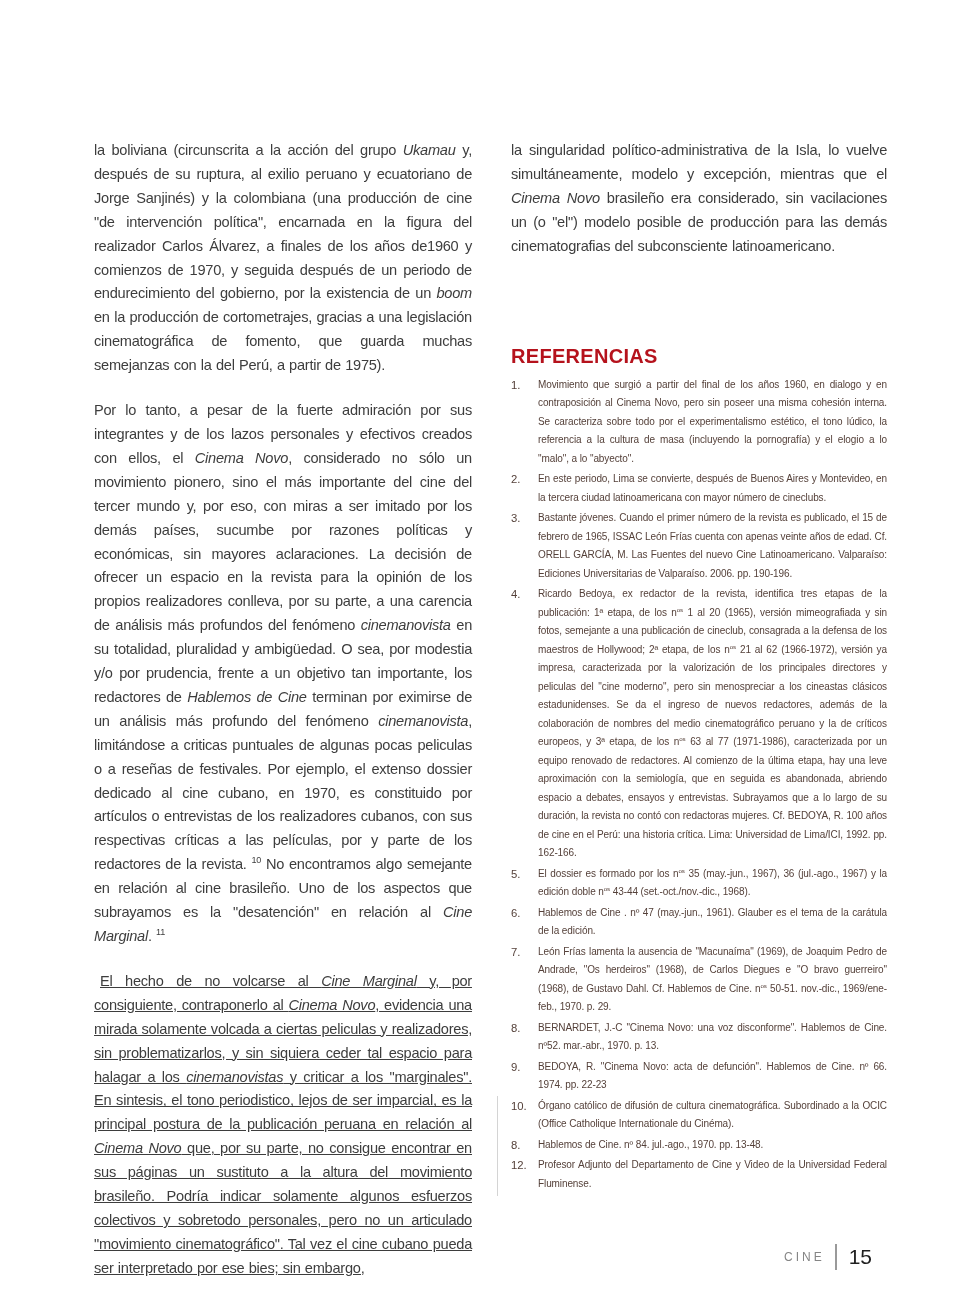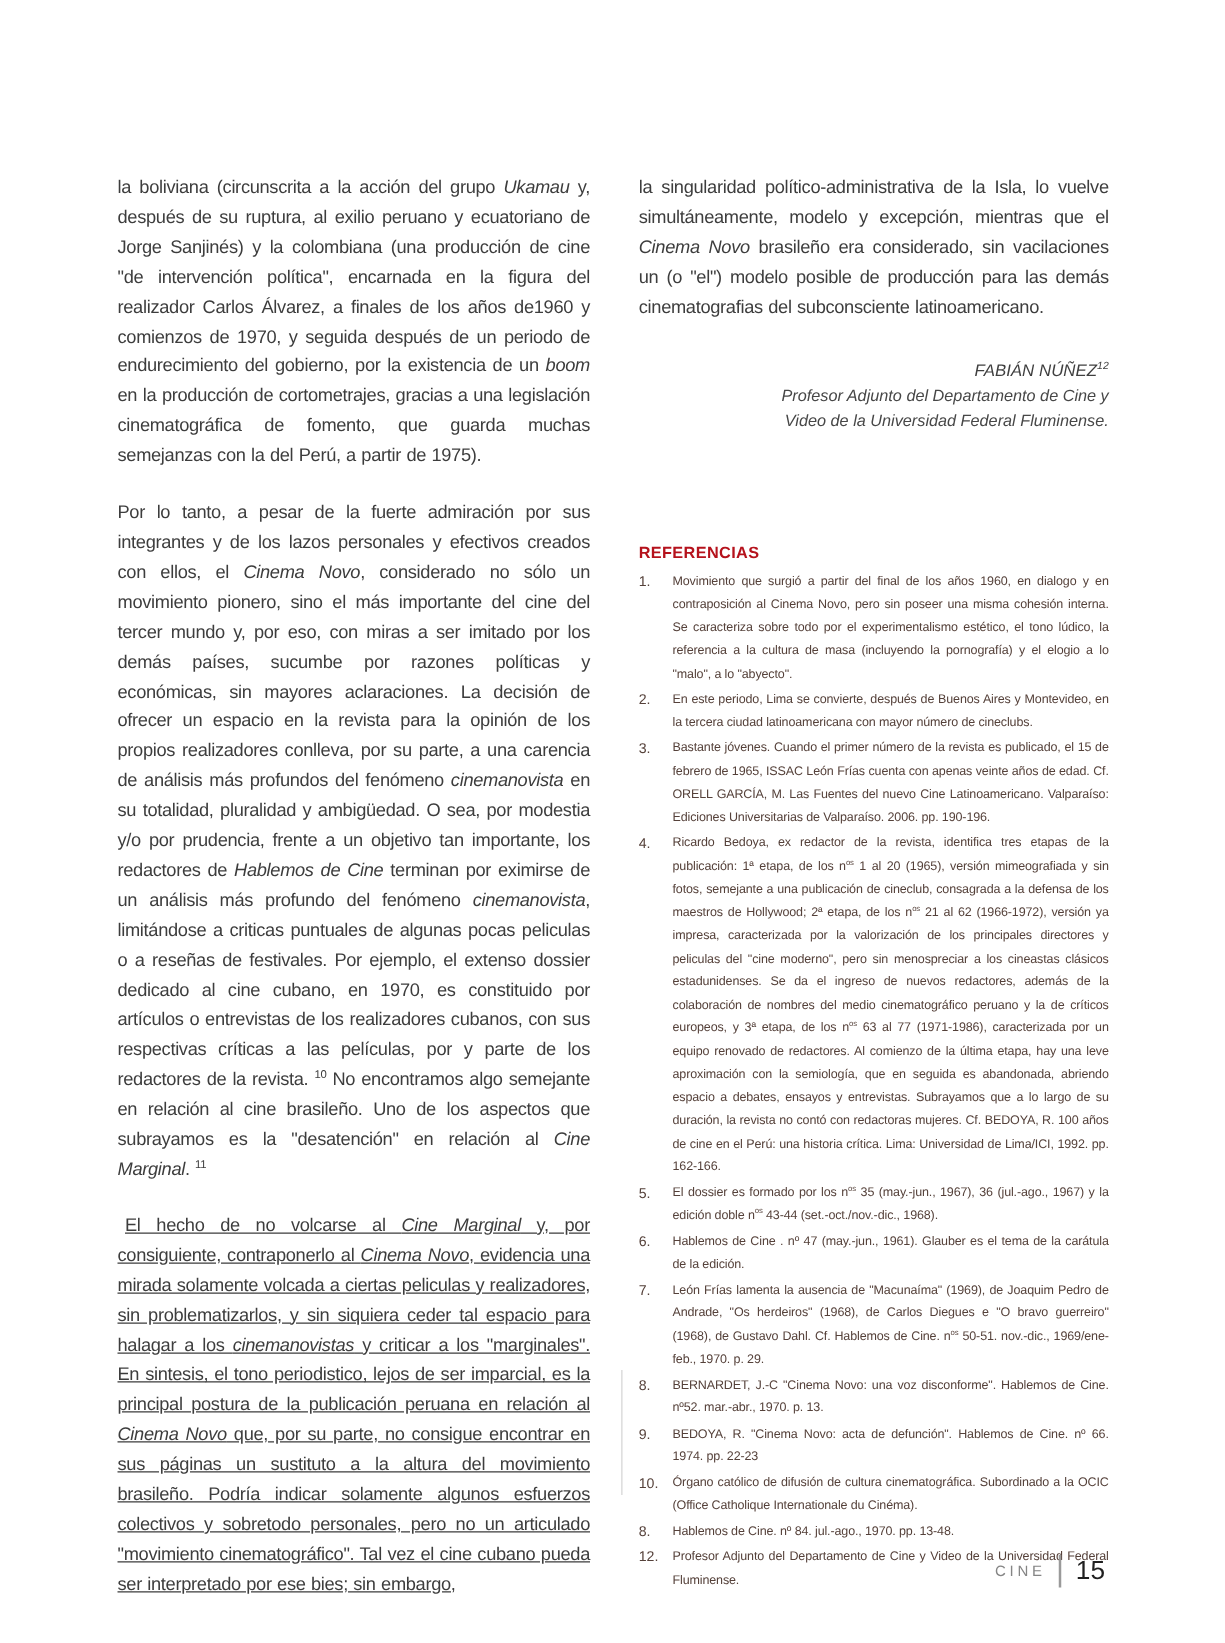--- a/index.html
+++ b/index.html
@@ -29,38 +29,38 @@
   .author-block{
     margin-top:27px;
     text-align:right;font-style:italic;color:#474747;
   }
   .author-name{font-size:13.5px;line-height:21px;color:#3f3f3f;}
   .author-line{font-size:13px;line-height:20.5px;}
 
   
   .ref-heading{
     margin:86px 0 8px 0;
-    font-size:13px;font-weight:700;letter-spacing:0.3px;
+    font-size:20px;font-weight:700;letter-spacing:0.3px;
     color:#b5121c;
   }
   .ref-list{list-style:none;margin:0;padding:0;}
   .ref-item{display:flex;margin:0 0 2px 0;}
   .ref-num{
     flex:0 0 27px;
     font-size:11.3px;line-height:18.5px;color:#55413a;
   }
   .ref-text{
     flex:1;
     font-size:10px;line-height:18.5px;letter-spacing:-0.1px;
     color:#55413a;text-align:justify;
   }
 
   
   .footer{
-    position:absolute;right:96px;bottom:44px;
+    position:absolute;right:108px;bottom:44px;
     display:flex;align-items:center;margin-top:36px;
   }
   .footer-section{
     font-size:12px;letter-spacing:3px;color:#858585;
   }
   .footer-divider{
     width:2px;height:26px;background:#9a9a9a;margin:0 12px 0 10px;
   }
   .footer-page{
     font-size:21px;font-weight:400;color:#1f1f1f;
@@ -79,25 +79,20 @@
 
   <div class="col-left">
     <p class="body-par">la boliviana (circunscrita a la acción del grupo <i>Ukamau</i> y, después de su ruptura, al exilio peruano y ecuatoriano de Jorge Sanjinés) y la colombiana (una producción de cine "de intervención política", encarnada en la figura del realizador Carlos Álvarez, a finales de los años de1960 y comienzos de 1970, y seguida después de un periodo de endurecimiento del gobierno, por la existencia de un <i>boom</i> en la producción de cortometrajes, gracias a una legislación cinematográfica de fomento, que guarda muchas semejanzas con la del Perú, a partir de 1975).</p>
     <p class="body-par">Por lo tanto, a pesar de la fuerte admiración por sus integrantes y de los lazos personales y efectivos creados con ellos, el <i>Cinema Novo</i>, considerado no sólo un movimiento pionero, sino el más importante del cine del tercer mundo y, por eso, con miras a ser imitado por los demás países, sucumbe por razones políticas y económicas, sin mayores aclaraciones. La decisión de ofrecer un espacio en la revista para la opinión de los propios realizadores conlleva, por su parte, a una carencia de análisis más profundos del fenómeno <i>cinemanovista</i> en su totalidad, pluralidad y ambigüedad. O sea, por modestia y/o por prudencia, frente a un objetivo tan importante, los redactores de <i>Hablemos de Cine</i> terminan por eximirse de un análisis más profundo del fenómeno <i>cinemanovista</i>, limitándose a criticas puntuales de algunas pocas peliculas o a reseñas de festivales. Por ejemplo, el extenso dossier dedicado al cine cubano, en 1970, es constituido por artículos o entrevistas de los realizadores cubanos, con sus respectivas críticas a las películas, por y parte de los redactores de la revista. <sup>10</sup> No encontramos algo semejante en relación al cine brasileño. Uno de los aspectos que subrayamos es la "desatención" en relación al <i>Cine Marginal</i>. <sup>11</sup></p>
     <p class="body-par indent-first">El hecho de no volcarse al <i>Cine Marginal</i> y, por consiguiente, contraponerlo al <i>Cinema Novo</i>, evidencia una mirada solamente volcada a ciertas peliculas y realizadores, sin problematizarlos, y sin siquiera ceder tal espacio para halagar a los <i>cinemanovistas</i> y criticar a los "marginales". En sintesis, el tono periodistico, lejos de ser imparcial, es la principal postura de la publicación peruana en relación al <i>Cinema Novo</i> que, por su parte, no consigue encontrar en sus páginas un sustituto a la altura del movimiento brasileño. Podría indicar solamente algunos esfuerzos colectivos y sobretodo personales, pero no un articulado "movimiento cinematográfico". Tal vez el cine cubano pueda ser interpretado por ese bies; sin embargo,</p>
   </div>
 
   <div class="col-right">
     <p class="body-par">la singularidad político-administrativa de la Isla, lo vuelve simultáneamente, modelo y excepción, mientras que el <i>Cinema Novo</i> brasileño era considerado, sin vacilaciones un (o "el") modelo posible de producción para las demás cinematografias del subconsciente latinoamericano.</p>
 
-    <div class="author-block">
-      <div class="author-name">FABIÁN NÚÑEZ<sup>12</sup></div>
-      <div class="author-line">Profesor Adjunto del Departamento de Cine y</div>
-      <div class="author-line">Video de la Universidad Federal Fluminense.</div>
-    </div>
 
     <h2 class="ref-heading">REFERENCIAS</h2>
 
     <ol class="ref-list">
         <li class="ref-item">
           <span class="ref-num">1.</span>
           <span class="ref-text">Movimiento que surgió a partir del final de los años 1960, en dialogo y en contraposición al Cinema Novo, pero sin poseer una misma cohesión interna. Se caracteriza sobre todo por el experimentalismo estético, el tono lúdico, la referencia a la cultura de masa (incluyendo la pornografía) y el elogio a lo "malo", a lo "abyecto".</span>
         </li>
         <li class="ref-item">
           <span class="ref-num">2.</span>

